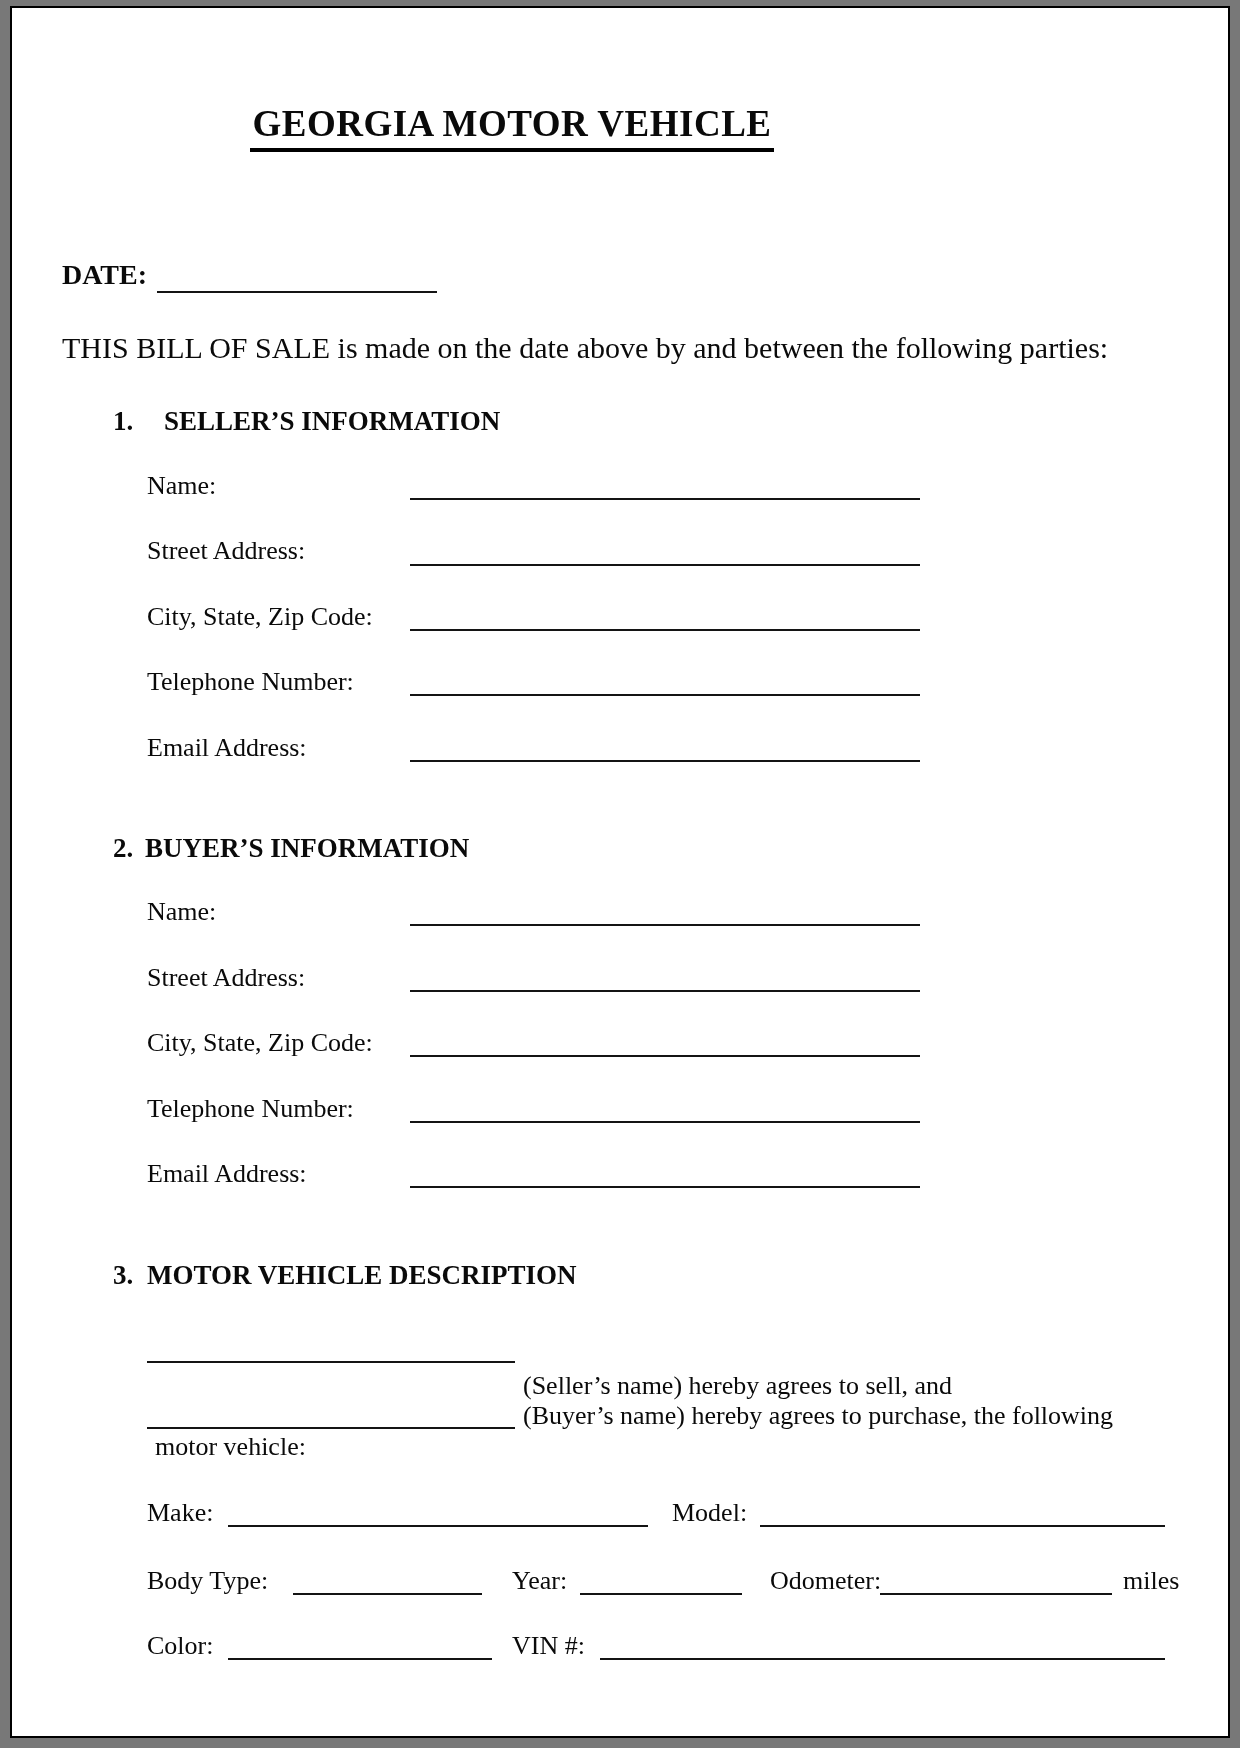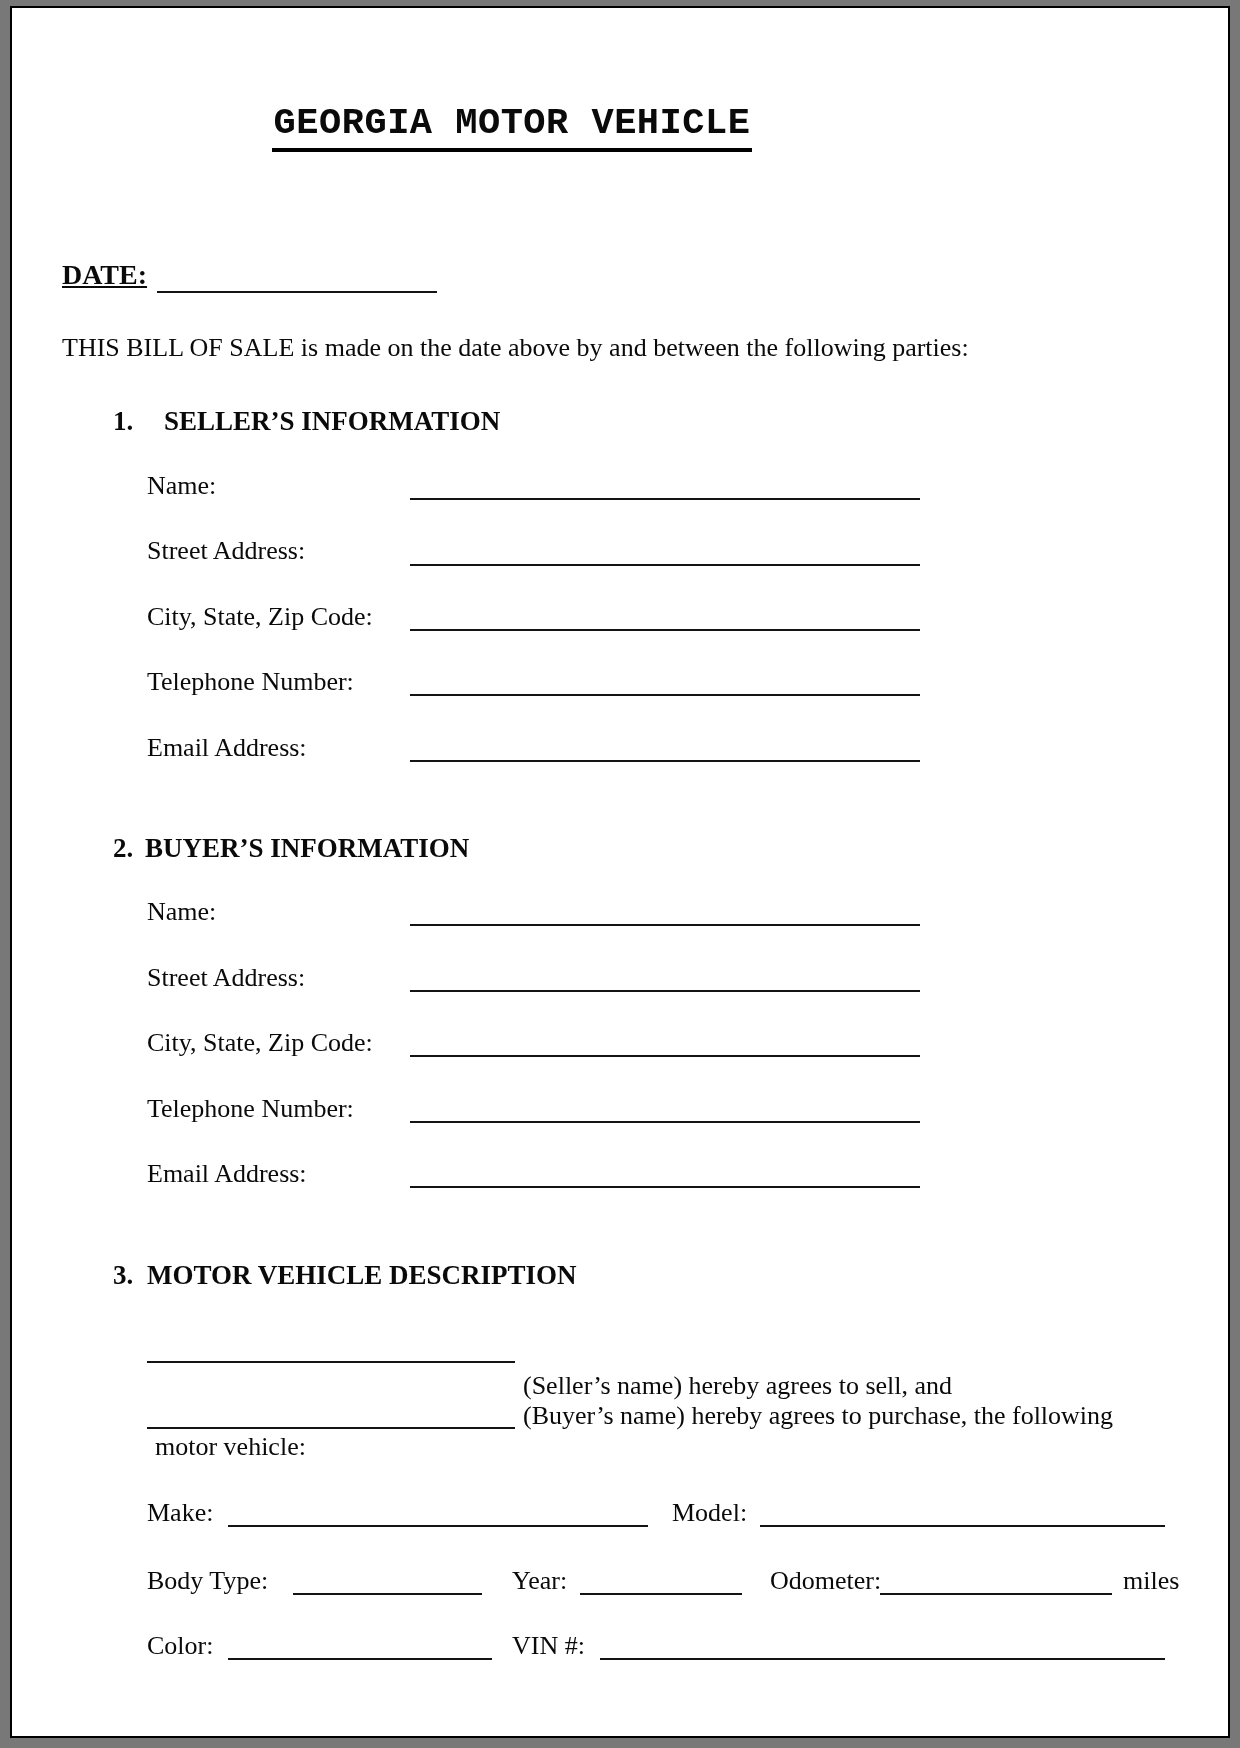--- a/index.html
+++ b/index.html
@@ -7,44 +7,44 @@
     width:1240px;height:1748px;position:relative;overflow:hidden;
     background:#787878;
     font-family:"Liberation Serif","DejaVu Serif",serif;
     color:#0a0a0a;
   }
   .page{
     position:absolute;left:10px;top:6px;width:1220px;height:1732px;
     background:#ffffff;border:2px solid #000;box-sizing:border-box;
   }
   .abs{position:absolute;white-space:nowrap;}
-  .title-wrap{left:0;top:99px;width:1024px;text-align:center;font-family:Liberation Mono, monospace;}
+  .title-wrap{left:0;top:99px;width:1024px;text-align:center;}
   .title-line{
     display:inline-block;font-weight:bold;font-size:37px;line-height:49px;
     letter-spacing:0.5px;border-bottom:4px solid #000;padding:0 2px 0 2px;
   }
   .date-label{font-weight:bold;font-size:28px;line-height:32px;}
-  .body-text{font-size:26px;line-height:30px;text-align:right;}
+  .body-text{font-size:30px;line-height:30px;text-align:right;}
   .sec-head{font-weight:bold;font-size:27px;line-height:31px;}
   .field-label{font-size:26px;line-height:30px;}
   .line{
     position:absolute;border-top:2px solid #141414;height:0;
   }
   .clause{font-size:26px;line-height:30px;}
 </style>
 </head>
 <body>
 
 <div class="page"></div>
 
 <div class="abs title-wrap">
   <span class="title-line">GEORGIA MOTOR VEHICLE</span><br>
 </div>
 
-<div class="abs date-label" style="left:62px;top:259px;text-decoration:underline;">DATE:</div>
+<div class="abs date-label" style="left:62px;top:259px;">DATE:</div>
 <div class="line" style="left:157px;top:291px;width:280px;"></div>
 
 <div class="abs body-text" style="left:62px;top:333px;">THIS BILL OF SALE is made on the date above by and between the following parties:</div>
 
 <div class="abs sec-head" style="left:113px;top:406px;">1.</div>
 <div class="abs sec-head" style="left:147px;top:406px;margin-left:17px;">SELLER’S INFORMATION</div>
 
 <div class="abs field-label" style="left:147px;top:471px;">Name:</div>
 <div class="line" style="left:410px;top:498px;width:510px;"></div>
 

